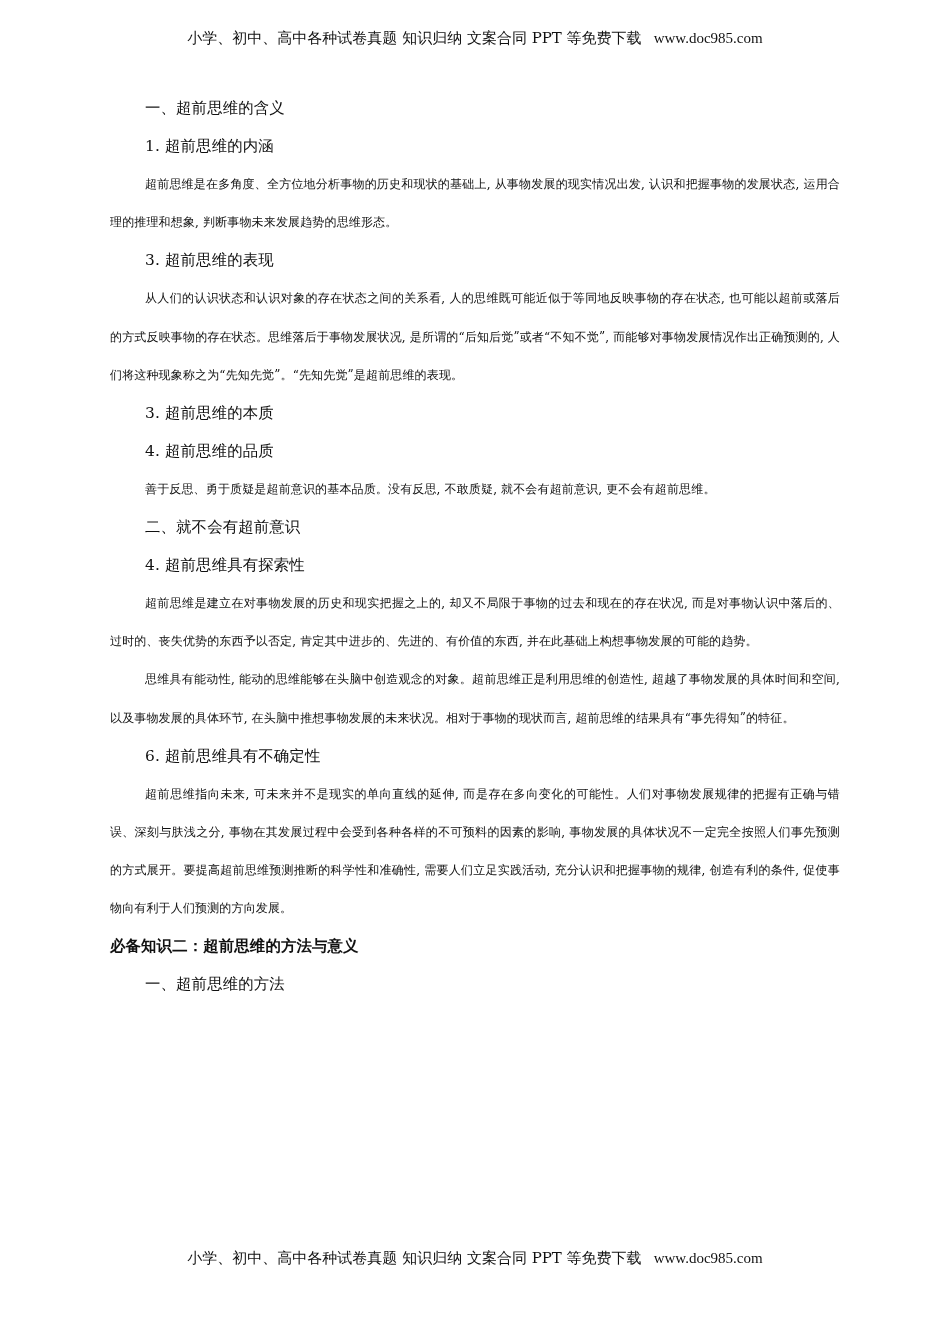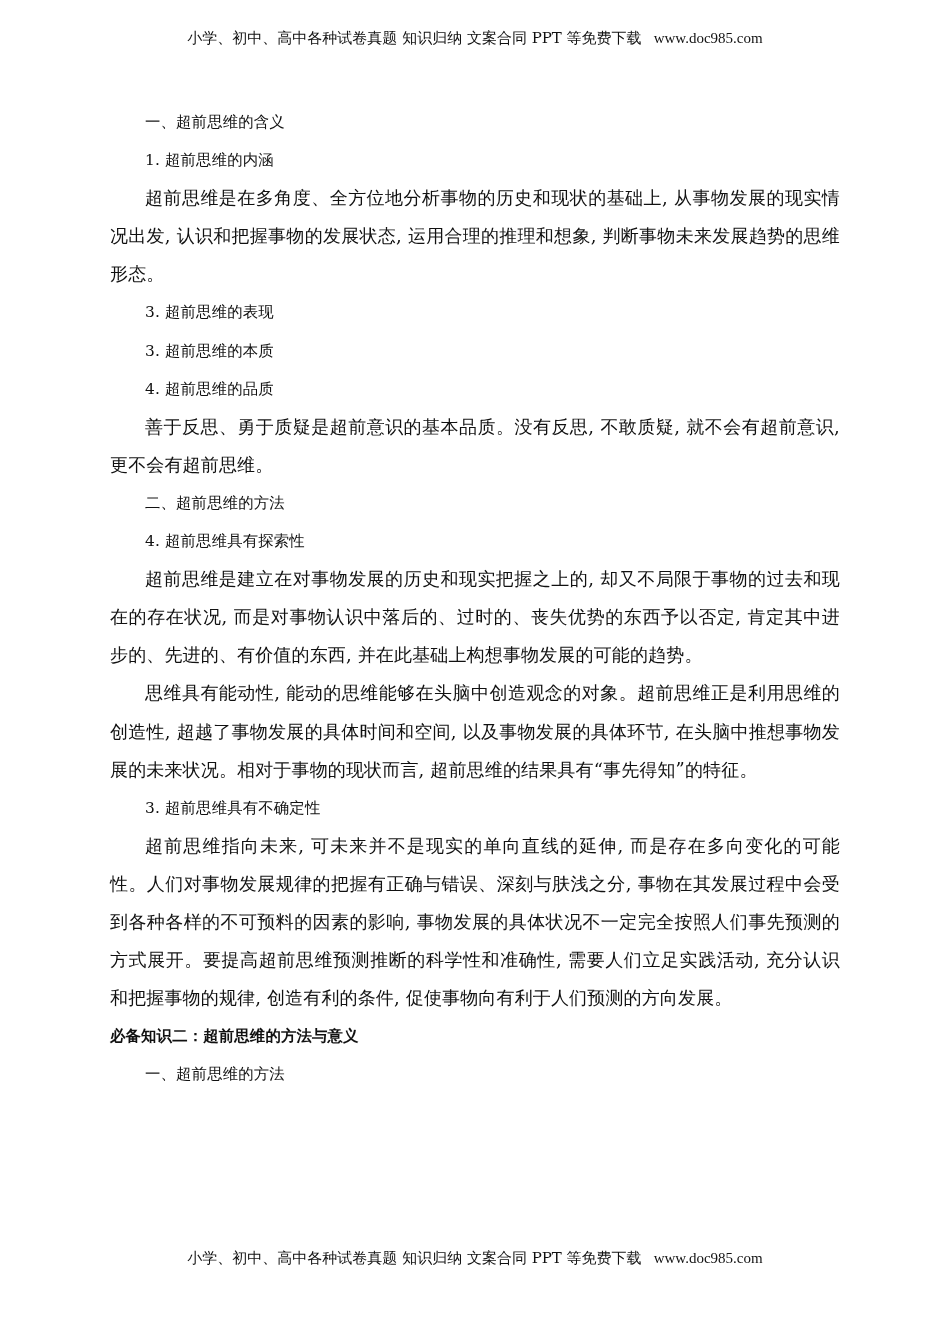--- a/index.html
+++ b/index.html
@@ -27,33 +27,33 @@
     }
     .page-header { top: 28px; }
     .page-footer { top: 1248px; }
     .page-header .url, .page-footer .url {
       margin-left: 12px;
       font-family: "Liberation Serif", serif;
     }
     .content {
       position: absolute;
       left: 110px;
-      top: 103px;
+      top: 89px;
       width: 730px;
     }
     .line {
       font-size: 15.4px;
       line-height: 38.1px;
       height: 38.1px;
       white-space: nowrap;
       letter-spacing: 0.15px;
     }
     .indent { padding-left: 35px; }
     .para {
-      font-size: 18px;
+      font-size: 12px;
       line-height: 38.1px;
       text-indent: 35px;
       text-align: justify;
       letter-spacing: 0.15px;
     }
     .bold {
       font-weight: bold;
       font-family: Liberation Serif, serif;
     }
   </style>
@@ -64,34 +64,35 @@
   <span>小学、初中、高中各种试卷真题 知识归纳 文案合同 PPT 等免费下载</span><span class="url">www.doc985.com</span>
 </div>
 
 <div class="content">
   <div class="line indent">一、超前思维的含义</div>
 
   <div class="line indent">1. 超前思维的内涵</div>
   <div class="para">超前思维是在多角度、全方位地分析事物的历史和现状的基础上, 从事物发展的现实情况出发, 认识和把握事物的发展状态, 运用合理的推理和想象, 判断事物未来发展趋势的思维形态。</div>
 
   <div class="line indent">3. 超前思维的表现</div>
+  <div class="para">从人们的认识状态和认识对象的存在状态之间的关系看, 人的思维既可能近似于等同地反映事物的存在状态, 也可能以超前或落后的方式反映事物的存在状态。思维落后于事物发展状况, 是所谓的“后知后觉”或者“不知不觉”, 而能够对事物发展情况作出正确预测的, 人们将这种现象称之为“先知先觉”。“先知先觉”是超前思维的表现。</div>
 
   <div class="line indent">3. 超前思维的本质</div>
 
   <div class="line indent">4. 超前思维的品质</div>
   <div class="para">善于反思、勇于质疑是超前意识的基本品质。没有反思, 不敢质疑, 就不会有超前意识, 更不会有超前思维。</div>
 
-  <div class="line indent">二、超前思维的方法</div>
+  <div class="line indent">二、就不会有超前意识</div>
 
   <div class="line indent">4. 超前思维具有探索性</div>
   <div class="para">超前思维是建立在对事物发展的历史和现实把握之上的, 却又不局限于事物的过去和现在的存在状况, 而是对事物认识中落后的、过时的、丧失优势的东西予以否定, 肯定其中进步的、先进的、有价值的东西, 并在此基础上构想事物发展的可能的趋势。</div>
 
   <div class="para">思维具有能动性, 能动的思维能够在头脑中创造观念的对象。超前思维正是利用思维的创造性, 超越了事物发展的具体时间和空间, 以及事物发展的具体环节, 在头脑中推想事物发展的未来状况。相对于事物的现状而言, 超前思维的结果具有“事先得知”的特征。</div>
 
-  <div class="line indent">3. 超前思维具有不确定性</div>
+  <div class="line indent">6. 超前思维具有不确定性</div>
   <div class="para">超前思维指向未来, 可未来并不是现实的单向直线的延伸, 而是存在多向变化的可能性。人们对事物发展规律的把握有正确与错误、深刻与肤浅之分, 事物在其发展过程中会受到各种各样的不可预料的因素的影响, 事物发展的具体状况不一定完全按照人们事先预测的方式展开。要提高超前思维预测推断的科学性和准确性, 需要人们立足实践活动, 充分认识和把握事物的规律, 创造有利的条件, 促使事物向有利于人们预测的方向发展。</div>
 
   <div class="line bold">必备知识二：超前思维的方法与意义</div>
   <div class="line indent">一、超前思维的方法</div>
 </div>
 
 <div class="page-footer">
   <span>小学、初中、高中各种试卷真题 知识归纳 文案合同 PPT 等免费下载</span><span class="url">www.doc985.com</span>
 </div>
 

